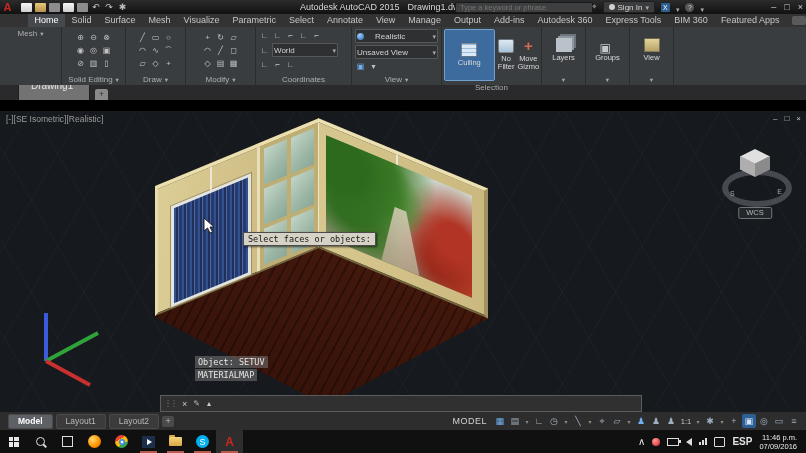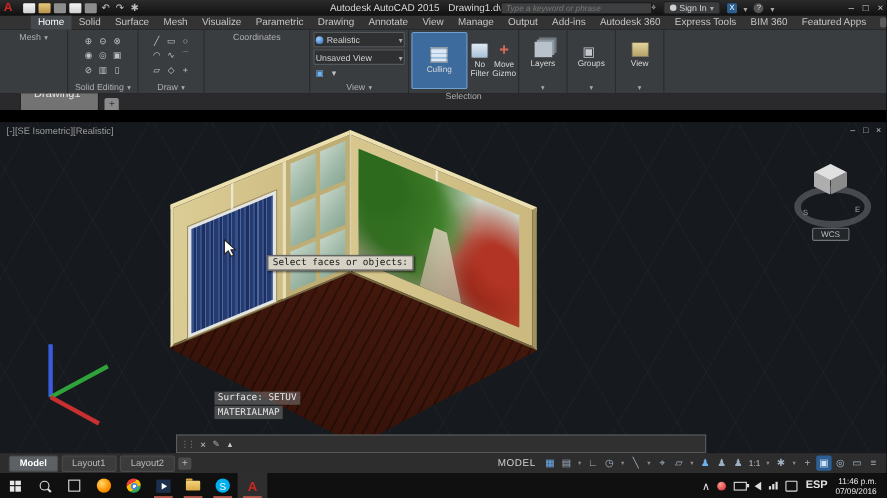--- a/index.html
+++ b/index.html
@@ -17,21 +17,21 @@
   .qbtn.sheet{background:linear-gradient(#f5f5f5,#cfcfcf)}
   .qbtn.folder{background:linear-gradient(#e8c97a,#b8924a)}
   .qbtn.arrow{background:none;width:10px;color:#c9c9c9;font-size:9px;line-height:9px;text-align:center}
   .qbtn.arrow.undo::before{content:"↶"} .qbtn.arrow.redo::before{content:"↷"}
   .qbtn.gear{background:none;color:#bbb;font-size:9px;line-height:9px;text-align:center}
   .qbtn.gear::before{content:"✱"}
   .tb-title{position:absolute;left:300px;top:0;height:14px;line-height:14px;
     color:#d9d9d9;font-size:9px;white-space:nowrap}
   .tb-title b{font-weight:normal;margin-left:8px}
   #tb-search{position:absolute;left:455px;top:2px;width:128px;height:9px;background:#3d3f41;
-    border:1px solid #1a1a1a;border-radius:2px;color:#9a9a9a;font-size:7.5px;font-style:italic;
+    border:1px solid #1a1a1a;border-radius:2px;color:#9a9a9a;font-size:7.5px;
     padding:0 4px;outline:none}
   .tb-right{position:absolute;left:592px;top:0;height:14px;display:flex;align-items:center;gap:6px}
   .tb-ic{color:#b9b9b9;font-size:8px}
   .signin{display:flex;align-items:center;gap:3px;background:#3a3c3e;border:1px solid #202020;
     border-radius:2px;height:10px;padding:0 5px;color:#d5d5d5;font-size:8px}
   .person-ic{width:6px;height:6px;border-radius:50%;background:#cfcfcf;position:relative}
   .caret::before{content:"▾";color:#aaa;font-size:7px}
   .x-ic{width:9px;height:9px;background:#2a5f8f;border-radius:1px;color:#fff;font-size:7px;
     text-align:center;line-height:9px}
   .x-ic::before{content:"X"}
@@ -75,21 +75,21 @@
   .i-groups::before{content:"▣";color:#c3c8cd;font-size:12px}
   .i-viewtool{background:linear-gradient(#e3d49c,#b7a268);border-radius:1px}
   .bigbtn.active{background:#3d6b9e;border:1px solid #6fa0d0;border-radius:2px;padding:13px}
   .sgcol{display:flex;flex-direction:column;gap:1px}
   .sgrow{display:flex;gap:2px}
   .sgrid{display:flex;flex-direction:column;gap:2px}
   .sg{width:11px;height:11px;display:flex;align-items:center;justify-content:center;
     color:#c2c2c2;font-size:8px}
   .sg::before{content:attr(data-g)}
   .dd{display:flex;align-items:center;height:12px;background:#2e3032;border:1px solid #55585b;
-    border-radius:1px;color:#d2d2d2;font-size:8px;padding:0 1px;gap:3px;white-space:nowrap}
+    border-radius:1px;color:#d2d2d2;font-size:8px;padding:0 1px;gap:11px;white-space:nowrap}
   .dd .dot{width:7px;height:7px;border-radius:50%;background:radial-gradient(circle at 35% 30%,#9ecbff,#2a6cb0)}
   .dd .spacer{flex:1}
   .viewrows{display:flex;flex-direction:column;gap:2px;align-items:stretch}
 
   
   #filetabs{position:absolute;left:0;top:85px;width:806px;height:15px;background:#2a2a2c;
     display:flex;align-items:flex-end;z-index:37}
   .ftab{height:13px;padding:8px 12px;background:#737373;color:#e4e4e4;font-size:10px;
     line-height:13px;border-radius:3px 3px 0 0;margin-left:18px;border:1px solid #1f1f1f;border-bottom:none}
   .ftab-plus{width:13px;height:11px;background:#8a8a8a;color:#333;font-size:9px;text-align:center;
@@ -298,21 +298,21 @@
   </div>
 </div>
 
 <div id="tabrow">
   <span class="rtab active">Home</span>
   <span class="rtab">Solid</span>
   <span class="rtab">Surface</span>
   <span class="rtab">Mesh</span>
   <span class="rtab">Visualize</span>
   <span class="rtab">Parametric</span>
-  <span class="rtab">Drawing</span>
+  <span class="rtab">Select</span>
   <span class="rtab">Annotate</span>
   <span class="rtab">View</span>
   <span class="rtab">Manage</span>
   <span class="rtab">Output</span>
   <span class="rtab">Add-ins</span>
   <span class="rtab">Autodesk 360</span>
   <span class="rtab">Express Tools</span>
   <span class="rtab">BIM 360</span>
   <span class="rtab">Featured Apps</span>
   <span class="rtab-ic"></span>
@@ -373,23 +373,70 @@
           <span class="sg" data-g="+"></span>
         </span>
       </span>
     </div>
     <div class="p-lbl">
       <span>Draw</span>
         <span class="caret"></span>
     </div>
   </div>
 
+  <div class="panel" style="width:70px">
+    <div class="p-body">
+      <span class="sgrid">
+        <span class="sgrow">
+          <span class="sg" data-g="+"></span>
+          <span class="sg" data-g="↻"></span>
+          <span class="sg" data-g="▱"></span>
+        </span>
+        <span class="sgrow">
+          <span class="sg" data-g="◠"></span>
+          <span class="sg" data-g="╱"></span>
+          <span class="sg" data-g="◻"></span>
+        </span>
+        <span class="sgrow">
+          <span class="sg" data-g="◇"></span>
+          <span class="sg" data-g="▤"></span>
+          <span class="sg" data-g="▦"></span>
+        </span>
+      </span>
+    </div>
+    <div class="p-lbl">
+      <span>Modify</span>
+        <span class="caret"></span>
+    </div>
+  </div>
 
 
   <div class="panel" style="width:96px">
+    <div class="p-body" style="flex-direction:column;gap:2px;align-items:flex-start">
+      <span class="sgrow">
+        <span class="sg" data-g="∟"></span>
+        <span class="sg" data-g="∟"></span>
+        <span class="sg" data-g="⌐"></span>
+        <span class="sg" data-g="∟"></span>
+        <span class="sg" data-g="⌐"></span>
+      </span>
+      <span class="sgrow" style="align-items:center">
+        <span class="sg" data-g="∟"></span>
+        <span class="dd" style="width:62px">
+          <span>World</span>
+          <span class="spacer"></span>
+          <span class="caret"></span>
+        </span>
+      </span>
+      <span class="sgrow">
+        <span class="sg" data-g="∟"></span>
+        <span class="sg" data-g="⌐"></span>
+        <span class="sg" data-g="∟"></span>
+      </span>
+    </div>
     <div class="p-lbl">
       <span>Coordinates</span>
     </div>
   </div>
 
   <div class="panel" style="width:90px">
     <div class="p-body viewrows">
       <span class="dd">
         <span class="dot"></span>
         <span>Realistic</span>
@@ -526,21 +573,21 @@
     <span class="vc-wcs">WCS</span>
   </div>
 
   <svg id="cursor" width="14" height="18">
     <polygon points="1,1 1,14 4.5,11 7,16 9.5,15 7,10 11,10" fill="#fff" stroke="#222" stroke-width="1"></polygon>
   </svg>
   <div id="tooltip" class="mono">Select faces or objects:</div>
 </div>
 
 <div class="hist" style="top:356px">
-  <div class="histline mono">Surface: SETUV</div>
+  <div class="histline mono">Object: SETUV</div>
   <div class="histline mono">MATERIALMAP</div>
 </div>
 
 <div id="dock">
   <span class="grip"></span>
   <span class="dk-x"></span>
   <span class="dk-tool"></span>
   <span class="dk-up"></span>
 </div>
 

